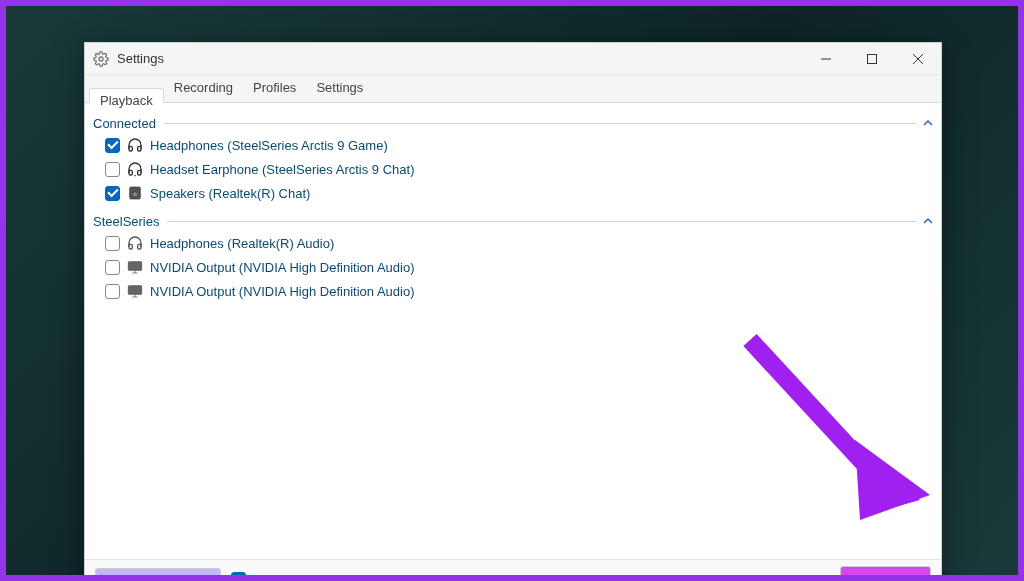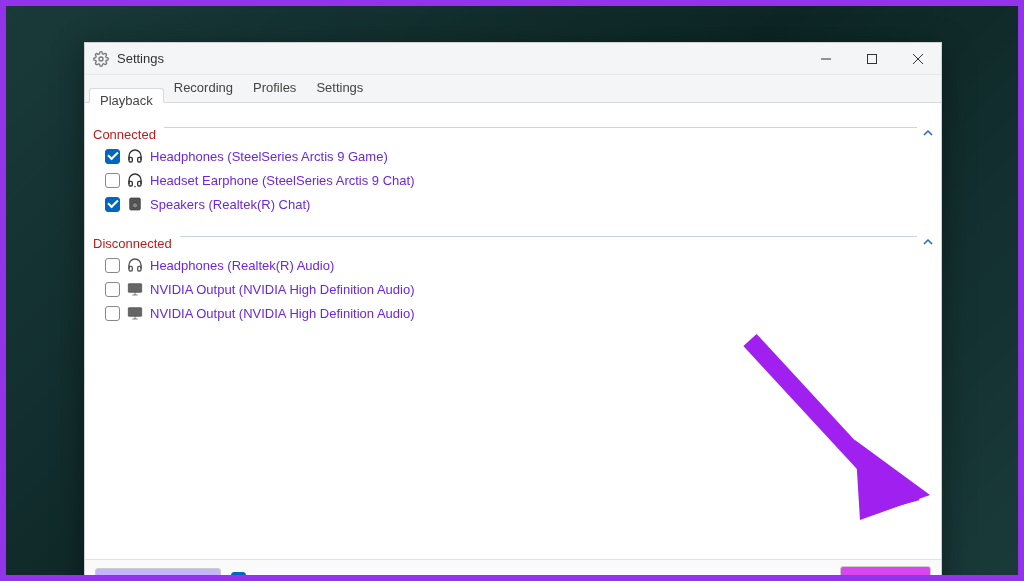--- a/index.html
+++ b/index.html
@@ -80,25 +80,25 @@
     margin-top: 12px;
   }
   .content {
     flex: 1;
     background: #fff;
     overflow: auto;
     padding: 4px 8px;
   }
   .section-header {
     display: flex;
-    align-items: flex-start;
-    color: #b91c1c;
+    align-items: center;
+    color: #0c4a6e;
     font-size: 13px;
     padding: 2px 0;
-    margin-top: 18px;
+    margin-top: 7px;
   }
   .section-header .label { margin-right: 8px; }
   .section-header .line {
     flex: 1;
     height: 1px;
     background: #c8d4e6;
   }
   .section-header .chev {
     color: #2563c9;
     font-size: 12px;
@@ -130,21 +130,21 @@
     border-width: 0 2px 2px 0;
     transform: rotate(45deg) translate(-1px,-1px);
   }
   .dev-icon {
     width: 18px; height: 18px;
     display: flex;
     align-items: center;
     justify-content: center;
     flex-shrink: 0;
   }
-  .dev-label { color: #6d28d9; }
+  .dev-label { color: #0c4a6e; }
   .footer {
     height: 40px;
     background: #fafafa;
     border-top: 1px solid #e3e3e3;
     display: flex;
     align-items: center;
     padding: 0 10px;
     gap: 10px;
   }
   .hotkey-btn {
@@ -259,21 +259,21 @@
         <svg width="16" height="16" viewBox="0 0 24 24" fill="#555" stroke="#333" stroke-width="1">
             <rect x="4" y="3" width="16" height="18" rx="2"></rect>
             <circle cx="12" cy="14" r="4" fill="#888"></circle>
             <circle cx="12" cy="7" r="1.5" fill="#888"></circle>
           </svg>
       </span>
       <span class="dev-label">Speakers (Realtek(R) Chat)</span>
     </div>
 
     <div class="section-header">
-      <span class="label">Disconnected</span>
+      <span class="label">SteelSeries</span>
       <span class="line"></span>
       <span class="chev">
         <svg width="10" height="10" viewBox="0 0 10 10">
             <path d="M1 7 L5 3 L9 7" fill="none" stroke="#2563c9" stroke-width="1.5"></path>
           </svg>
       </span>
     </div>
 
     <div class="device-row">
       <span class="checkbox"></span>

